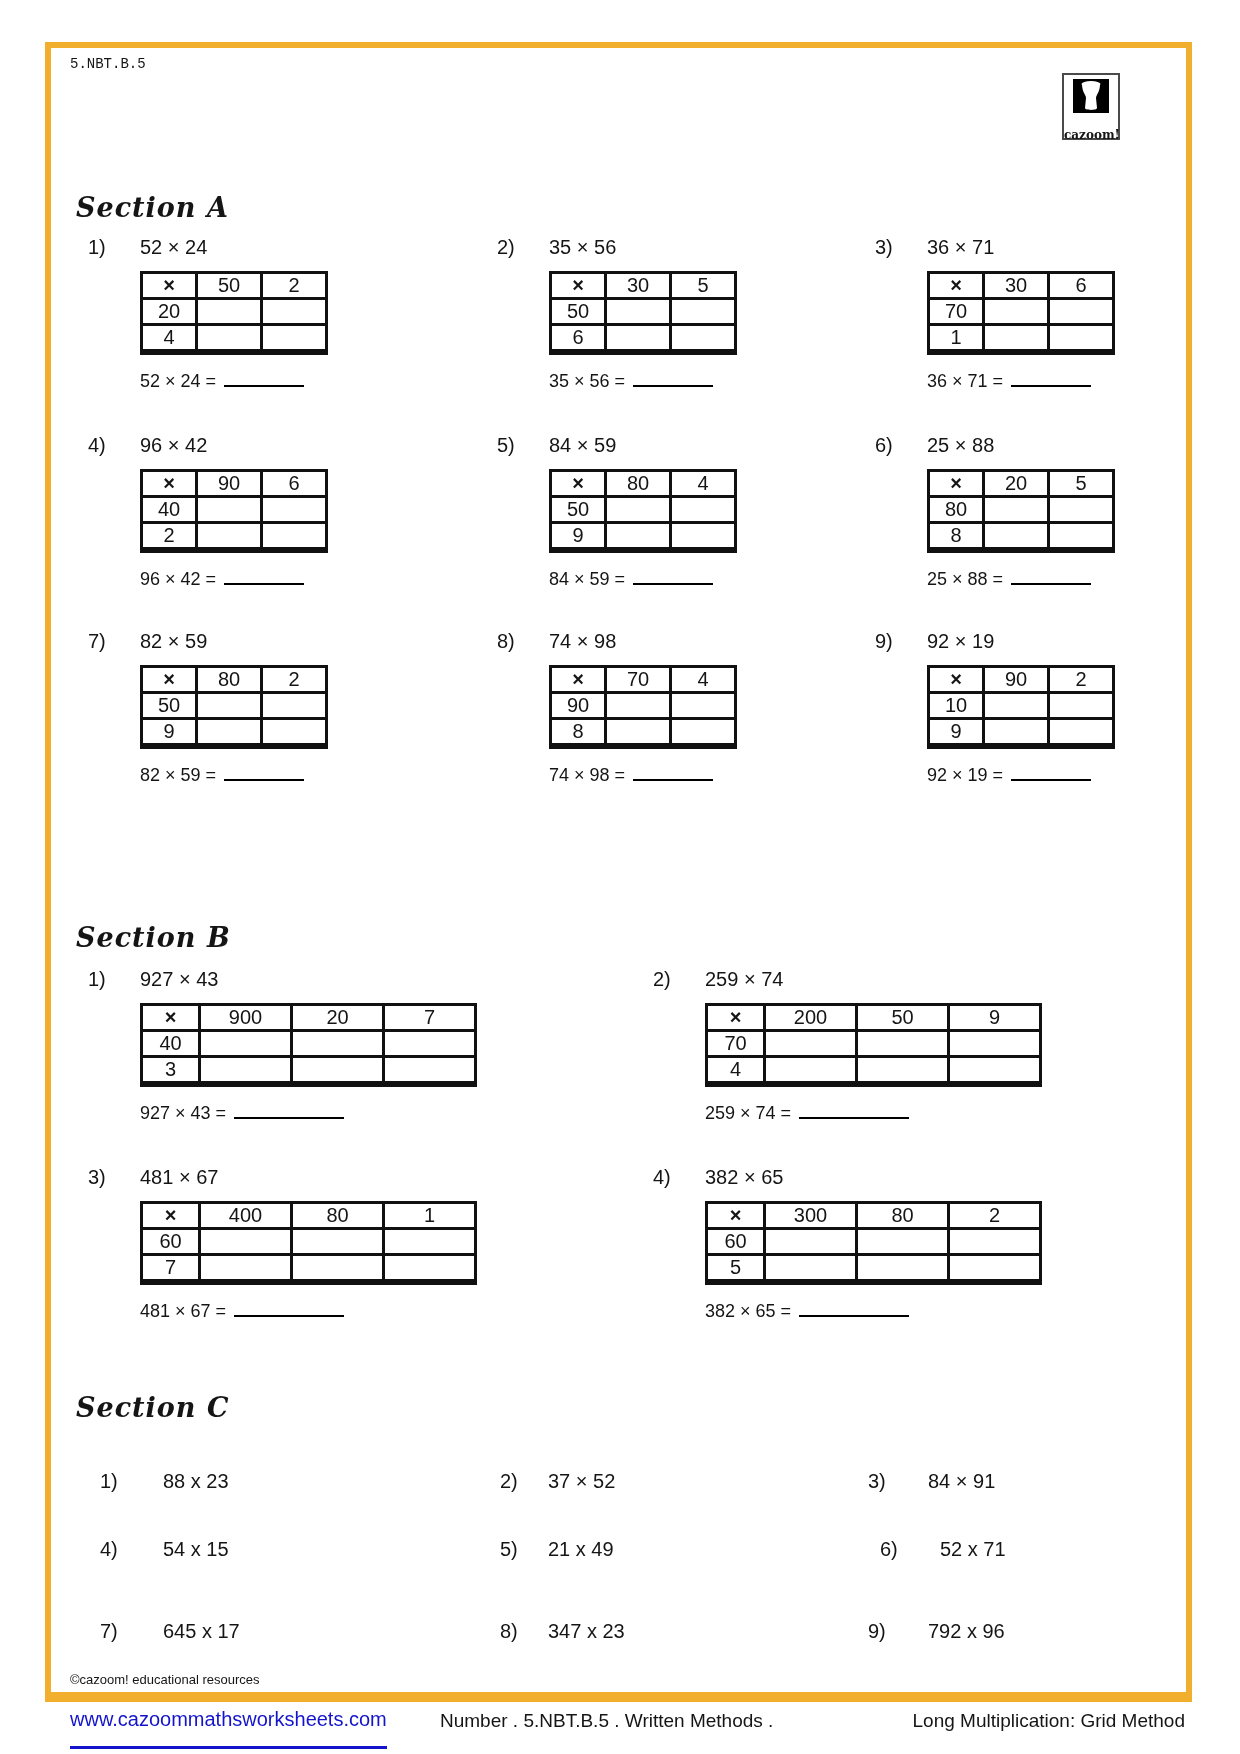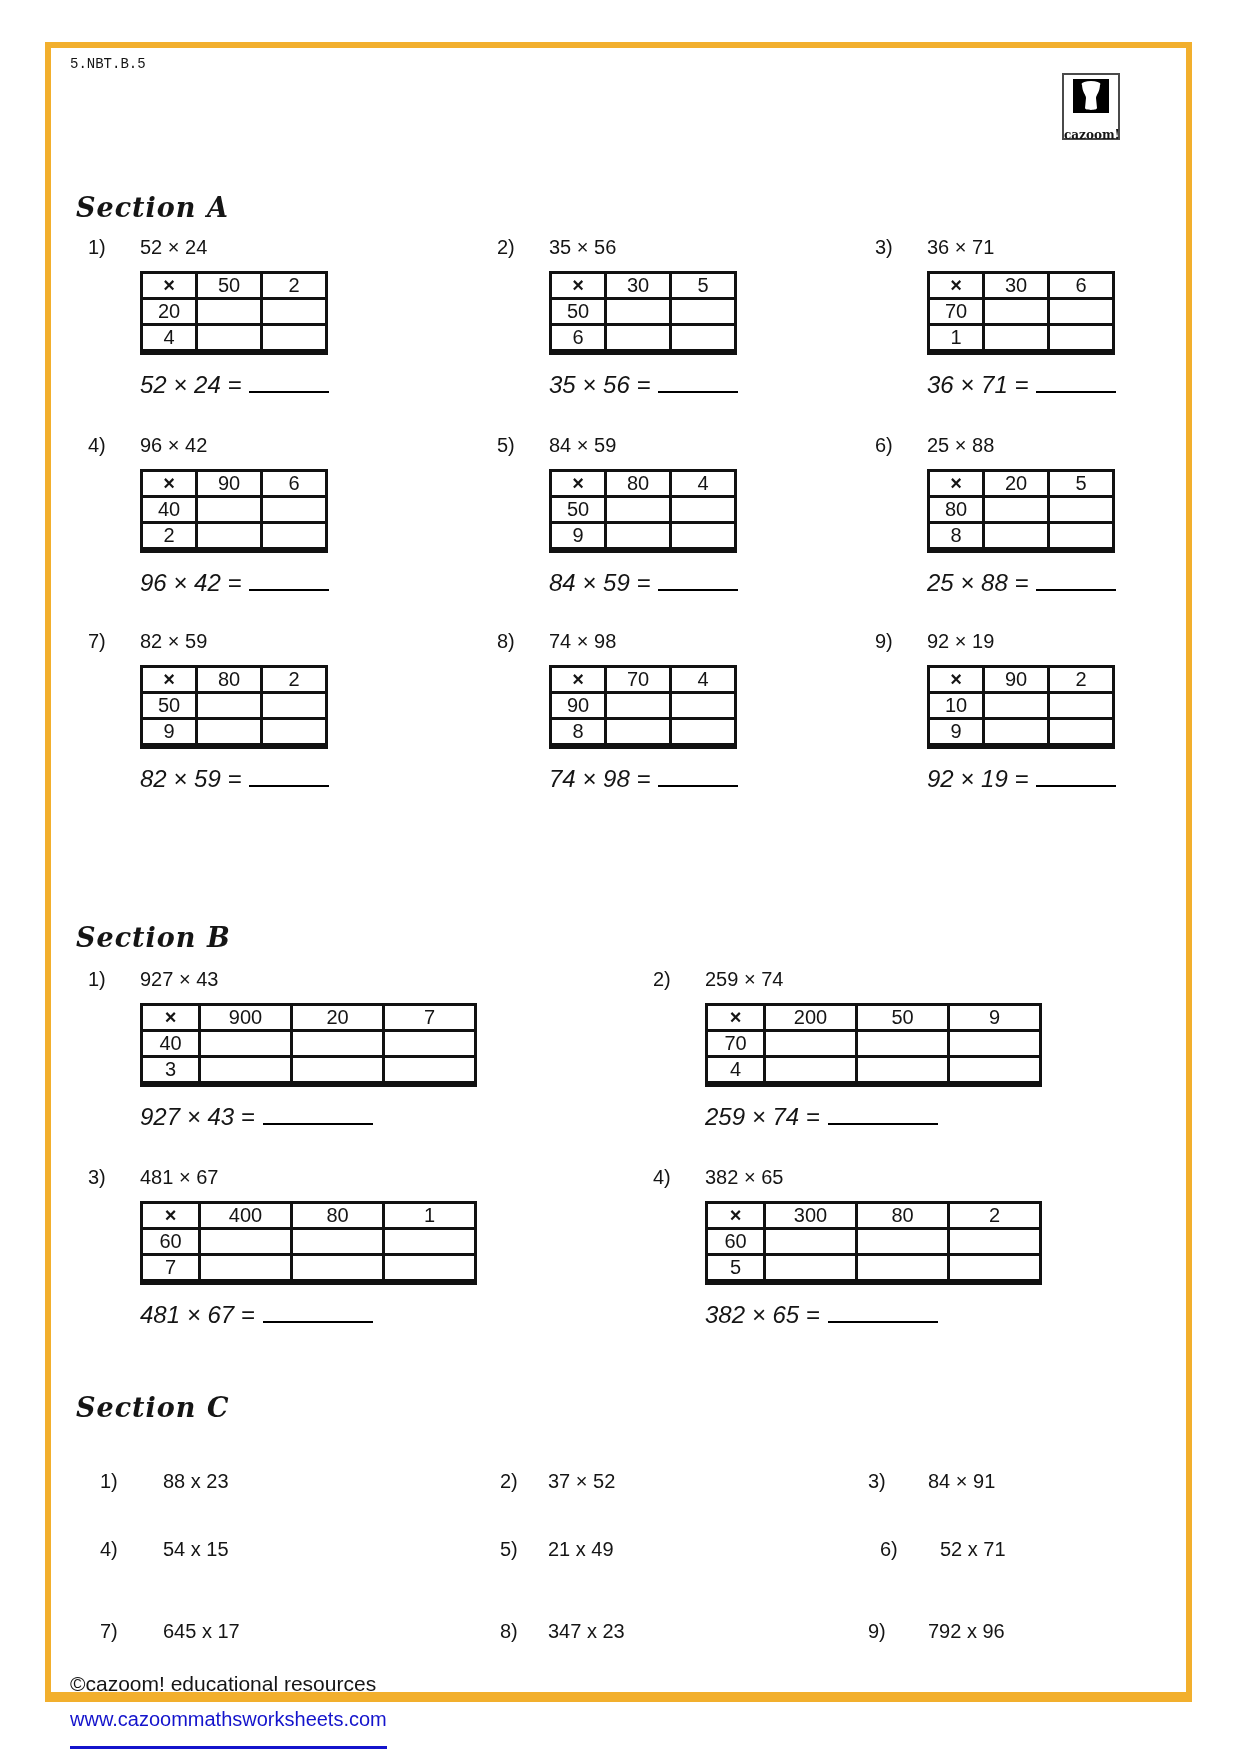--- a/index.html
+++ b/index.html
@@ -29,29 +29,29 @@
   table.grid{border-collapse:collapse;margin:12px 0 0 52px;table-layout:fixed;
              border:3px solid #111;border-bottom:6px solid #111;}
   table.grid td{border:3px solid #111;height:26px;text-align:center;vertical-align:middle;
                 font-size:20px;padding:0;background:#fff;}
   table.g-a td{width:65px;}
   table.g-a td:first-child{width:55px;}
   table.g-b td{width:92px;}
   table.g-b td:first-child{width:58px;}
   td.o{background:var(--orange);}
   td.sym{font-weight:bold;font-size:21px;}
-  .ans{margin:16px 0 0 52px;font-size:24px;white-space:nowrap;font-style:italic;}
+  .ans{margin:16px 0 0 52px;font-size:18px;white-space:nowrap;}
   .blank{display:inline-block;height:16px;border-bottom:2px solid #000;margin-left:8px;}
   .blank.ba{width:80px;}
   .blank.bb{width:110px;}
   .citem{position:absolute;display:flex;font-size:20px;}
   .cnum.w1{width:63px;}
   .cnum.w2{width:48px;}
   .cnum.w3{width:60px;}
-  .copyright{position:absolute;left:70px;top:1672px;font-size:21px;}
+  .copyright{position:absolute;left:70px;top:1672px;font-size:13px;}
   .url{position:absolute;left:70px;top:1708px;font-size:20px;color:var(--link);
        border-bottom:3px solid var(--link);padding-bottom:15px;text-decoration:none;}
   .crumbs{position:absolute;left:440px;right:55px;top:1710px;display:flex;
           justify-content:space-between;font-size:19px;}
 </style>
 </head>
 <body>
 
 <div class="sheet">
   <div class="frame"></div>
@@ -499,13 +499,17 @@
     <span class="cnum w2">8)</span>
     <span>347 x 23</span>
   </div>
   <div class="citem" style="left:868px;top:1620px">
     <span class="cnum w3">9)</span>
     <span>792 x 96</span>
   </div>
 
   <div class="copyright">©cazoom! educational resources</div>
   <a class="url" href="#">www.cazoommathsworksheets.com</a>
+  <div class="crumbs">
+    <span>Number . 5.NBT.B.5 . Written Methods .</span>
+    <span>Long Multiplication: Grid Method</span>
+  </div>
 </div>
 
 </body></html>

